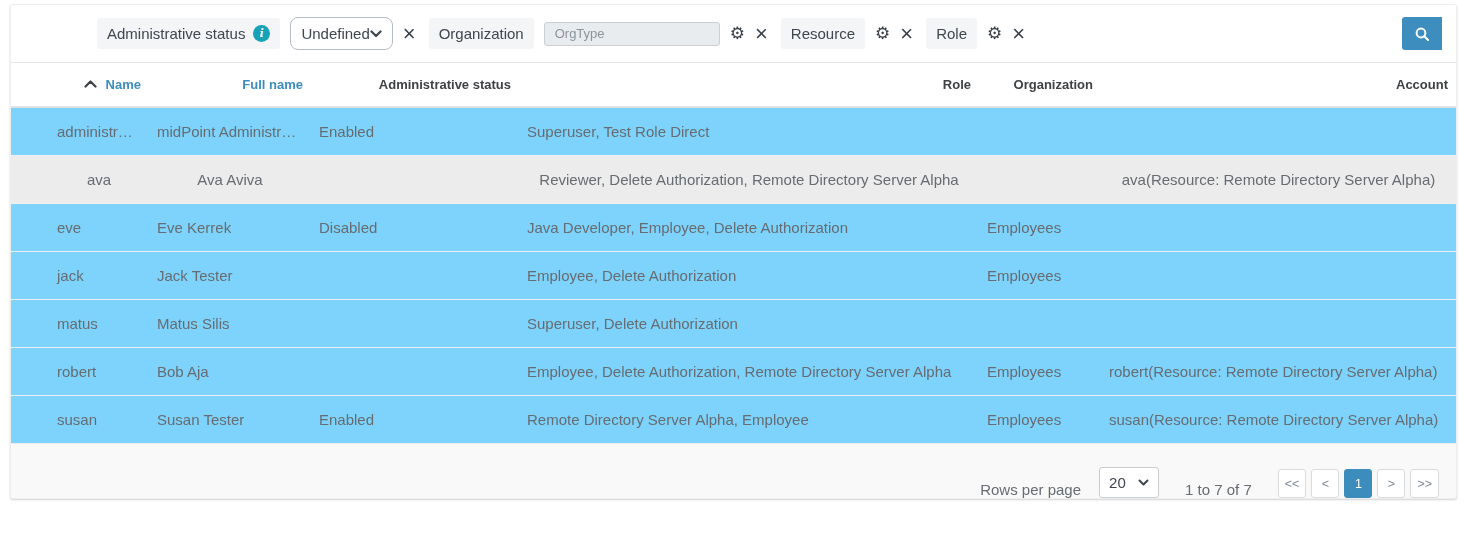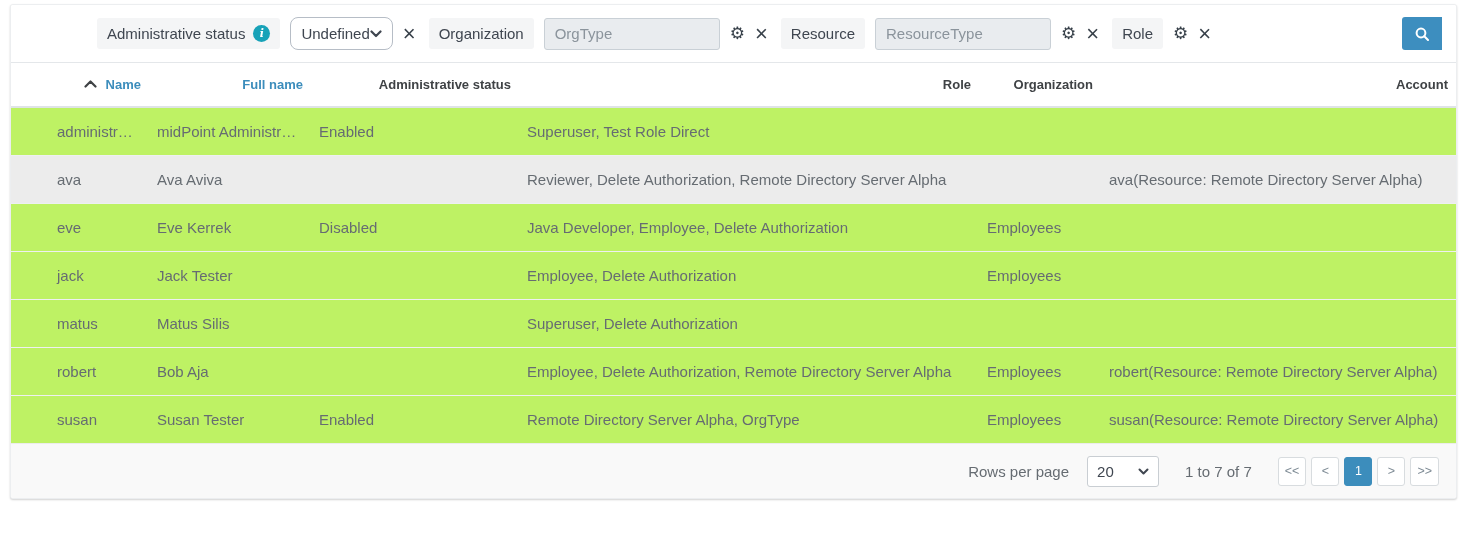--- a/index.html
+++ b/index.html
@@ -26,22 +26,22 @@
     justify-content:center; font-family:"DejaVu Serif", serif; font-style:italic;
   }
   .select-box {
     background:#fff; border:1px solid #b6bdc6; border-radius:8px; height:33px;
     padding:0 10px; display:flex; align-items:center; color:#3f4650;
     cursor:pointer; white-space:nowrap;
   }
   .chev { display:inline-block; }
   .close-x { font-size:22px; line-height:1; color:#38414a; cursor:pointer; font-weight:400; }
   .text-filter {
-    width:176px; height:32px; background:#e9ecef; border:1px solid #c9d0d6;
-    border-radius:3px; padding:0 10px; color:#8b949c; font-size:15px;
+    width:176px; height:24px; background:#e9ecef; border:1px solid #c9d0d6;
+    border-radius:3px; padding:0 10px; color:#8b949c; font-size:13px;
     font-family:"Liberation Sans", sans-serif;
   }
   .text-filter::placeholder { color:#8b949c; opacity:1; }
   .gear { font-family:"DejaVu Sans", sans-serif; font-size:17px; color:#38414a;
     cursor:pointer; line-height:1; }
   .btn-group { margin-left:auto; display:flex; height:33px; }
   .btn-main {
     background:#3d8ebf; color:#fff; border:none; border-radius:3px 0 0 3px;
     padding:0 13px; display:flex; align-items:center; gap:8px; font-size:14.5px;
     font-weight:bold; cursor:pointer; font-family:"Liberation Sans", sans-serif;
@@ -53,31 +53,31 @@
     color:#3f4245; border-bottom:2px solid #dfe3e6; white-space:nowrap;
   }
   th:first-child { padding-left:24px; }
   th.sortable { color:#3c8dbc; cursor:pointer; }
   .sort-caret { margin-right:9px; position:relative; top:-1px; }
   td {
     padding:15px 8px; color:#666c72; border-top:1px solid #eef0f1;
     white-space:nowrap; overflow:hidden; text-overflow:ellipsis;
   }
   td:first-child { padding-left:46px; }
-  tbody tr { background:#bef264; }
-  tbody tr.highlighted { background:#ececec; }
+  tbody tr { background:#7dd3fc; }
+  tbody tr.highlighted { background:#ececec;text-align:center; }
   
   .footer-bar {
     height:55px; background:#f9f9f9; border-top:1px solid #ececec;
-    display:flex; align-items:center; justify-content:flex-end; gap:26px;
+    display:flex; align-items:flex-end; justify-content:flex-end; gap:26px;
     padding:0 17px; color:#666c72;
   }
   .rows-select {
     background:#fff; border:1px solid #c9ced3; border-radius:3px; height:31px;
-    width:72px; padding:0 9px; display:flex; align-items:center;
+    width:60px; padding:0 9px; display:flex; align-items:center;
     justify-content:space-between; color:#3f4650; cursor:pointer; margin-left:-8px;
   }
   .pagination { display:flex; gap:5px; }
   .page-btn {
     min-width:28px; height:29px; background:#fff; border:1px solid #d8dcdf;
     border-radius:3px; color:#7e8b95; font-size:12.5px; display:flex;
     align-items:center; justify-content:center; cursor:pointer; padding:0 6px;
     font-family:"Liberation Sans", sans-serif;
   }
   .page-btn.active { background:#3c8dbc; border-color:#3c8dbc; color:#fff; }
@@ -109,21 +109,20 @@
       </span>
       <input class="text-filter" placeholder="OrgType" style="">
       <span class="gear">⚙</span>
       <span class="close-x">×</span>
     </div>
 
     <div class="search-item">
       <span class="chip">
         <span>Resource</span>
       </span>
-      <input class="text-filter" placeholder="ResourceType" style="">
       <span class="gear">⚙</span>
       <span class="close-x">×</span>
     </div>
 
     <div class="search-item">
       <span class="chip">
         <span>Role</span>
       </span>
       <span class="gear">⚙</span>
       <span class="close-x">×</span>
@@ -210,21 +209,21 @@
           <td>Bob Aja</td>
           <td></td>
           <td>Employee, Delete Authorization, Remote Directory Server Alpha</td>
           <td>Employees</td>
           <td>robert(Resource: Remote Directory Server Alpha)</td>
         </tr>
         <tr>
           <td>susan</td>
           <td>Susan Tester</td>
           <td>Enabled</td>
-          <td>Remote Directory Server Alpha, OrgType</td>
+          <td>Remote Directory Server Alpha, Employee</td>
           <td>Employees</td>
           <td>susan(Resource: Remote Directory Server Alpha)</td>
         </tr>
       </tbody>
   </table>
 
   <div class="footer-bar">
     <span>Rows per page</span>
     <span class="rows-select">
       <span>20</span>

